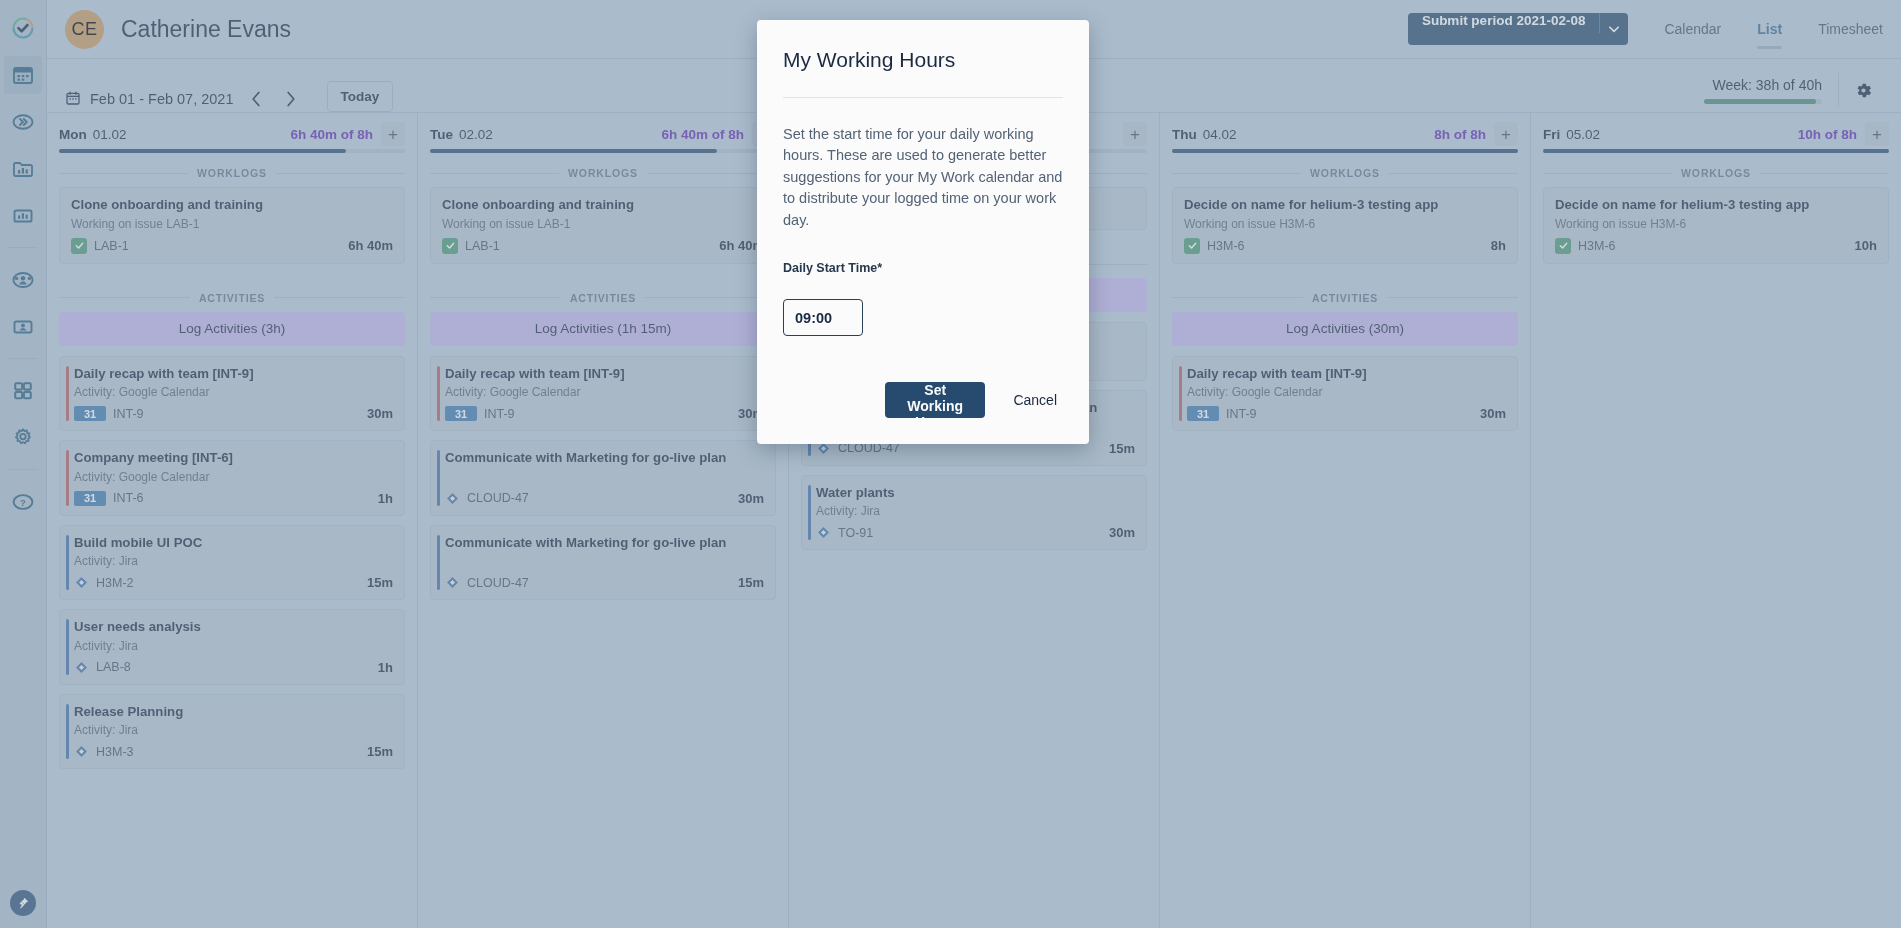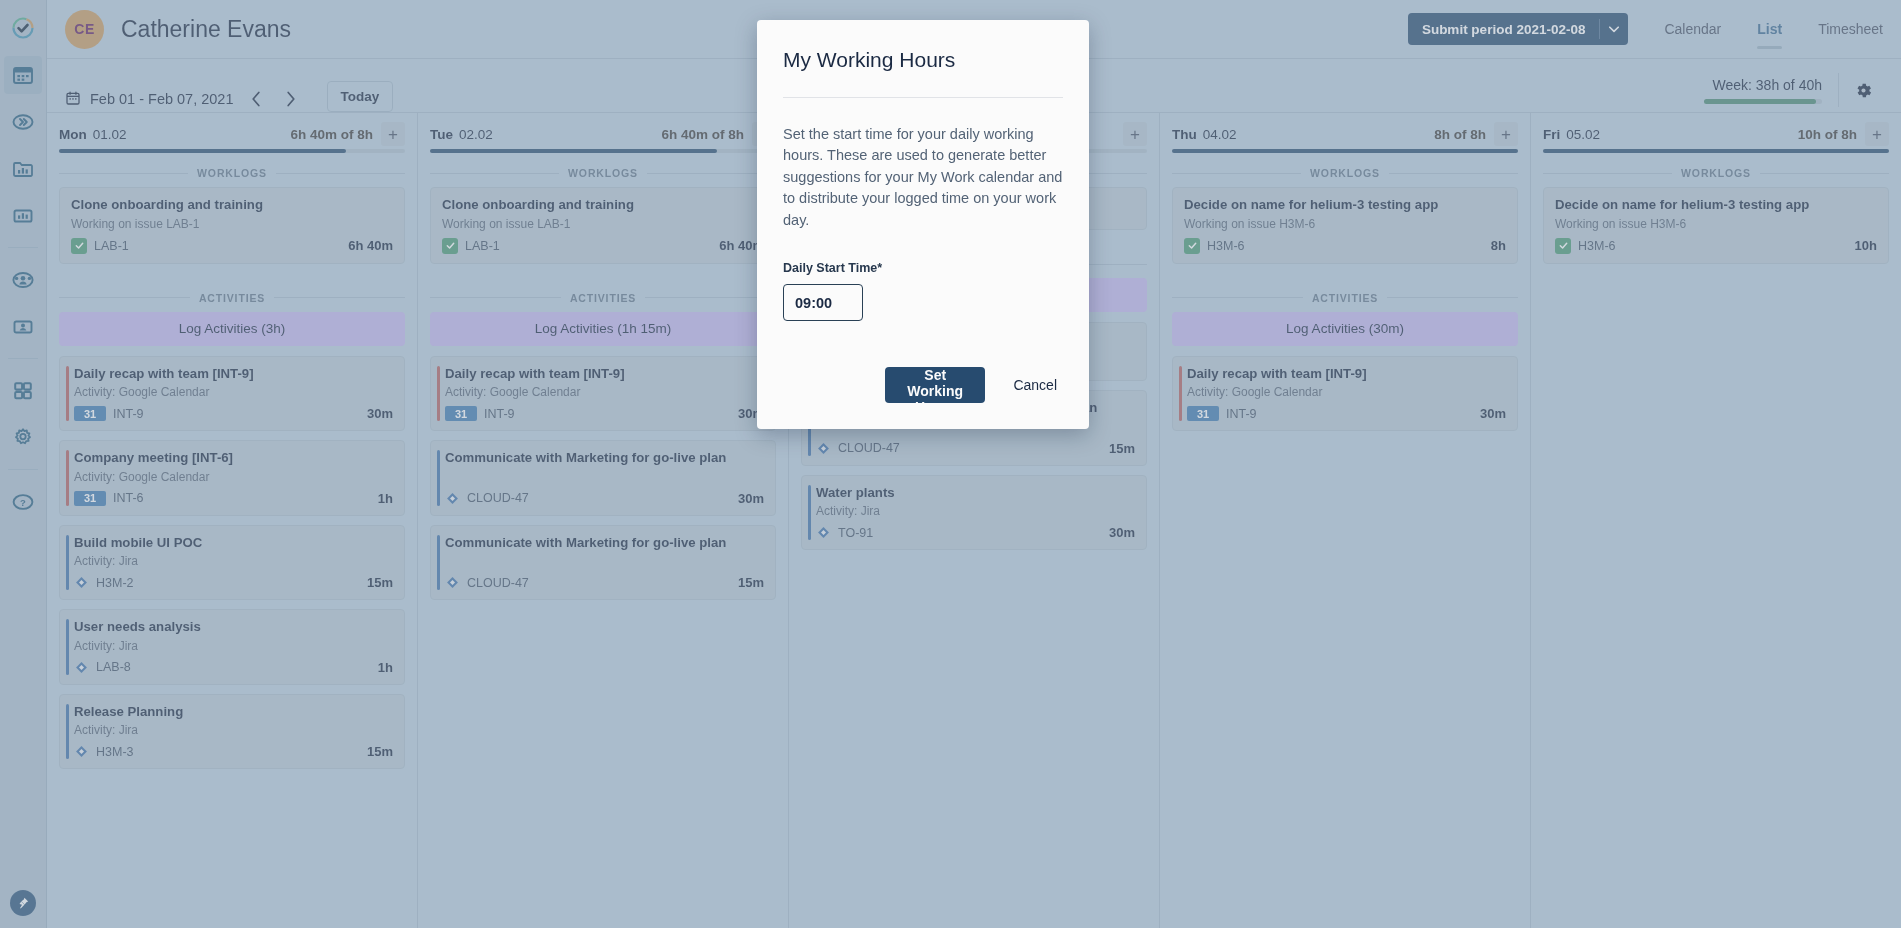--- a/index.html
+++ b/index.html
@@ -55,35 +55,35 @@
 
   .topbar {
     height: 59px; flex: 0 0 59px;
     display: flex; align-items: center;
     padding: 0 18px 0 18px;
     border-bottom: 1px solid #9fbbd2;
     position: relative;
   }
   .avatar {
     width: 39px; height: 39px; border-radius: 50%;
-    background: #d79a4d; color: #701a75;
-    font-size: 14px; font-weight: bold;
+    background: #d79a4d; color: #000000;
+    font-size: 18px; font-weight: normal;
     display: flex; align-items: center; justify-content: center;
     letter-spacing: .5px;
   }
   .username {
     margin-left: 17px; font-size: 23px; color: #172b4d; font-weight: 400;
   }
   .topbar-right {
     margin-left: auto; display: flex; align-items: center; gap: 0px;
   }
   .submit-btn {
     background: #1d4e7f; color: #fff;
     height: 32px; border-radius: 4px;
-    display: flex; align-items: center;
+    display: flex; align-items: flex-start;
     font-size: 13.5px; font-weight: bold;
     padding: 0 0 0 14px; cursor: pointer;
   }
   .submit-btn .caret-sep {
     width: 1px; height: 20px; background: #4874a0; margin: 0 0 0 14px;
   }
   .submit-caret {
     width: 28px; height: 32px; display: flex; align-items: center; justify-content: center;
   }
   .navlink {
@@ -149,21 +149,21 @@
   }
   .daycol:last-child { border-right: none; }
 
   .day-head {
     display: flex; align-items: center;
     height: 30px; margin-top: 6px;
   }
   .day-name { font-size: 13.5px; font-weight: bold; color: #172b4d; }
   .day-date { font-size: 13.5px; color: #172b4d; margin-left: 6px; }
   .day-total {
-    margin-left: auto; font-size: 13.5px; font-weight: bold; color: #404040;
+    margin-left: auto; font-size: 13.5px; font-weight: bold; color: #6d28d9;
   }
   .day-add {
     width: 24px; height: 24px; margin-left: 8px;
     display: flex; align-items: center; justify-content: center;
     background: #b0c7d9; border-radius: 3px; cursor: pointer;
     color: #42526e; font-size: 17px; line-height: 1;
   }
   .day-bar {
     height: 4px; border-radius: 2px; background: #a6c0d3;
     position: relative; margin-bottom: 7px;
@@ -243,21 +243,21 @@
     font-size: 21px; font-weight: 400; color: #172b4d;
   }
   .modal-divider { height: 1px; background: #e4e7ec; margin: 25px 0 26px 0; }
   .modal-desc {
     font-size: 14.5px; line-height: 1.48; color: #50657f;
   }
   .field-label {
     font-size: 12.5px; font-weight: bold; color: #233a57; margin-top: 30px;
   }
   .time-input {
-    margin-top: 9px;
+    margin-top: 24px;
     width: 80px; height: 37px;
     border: 1.5px solid #23425f; border-radius: 4px;
     background: #fff;
     font-family: "Liberation Sans", sans-serif;
     font-size: 14.5px; font-weight: bold; color: #172b4d;
     padding: 0 11px;
     outline: none;
   }
   .modal-actions {
     display: flex; align-items: center; margin-top: 46px;

